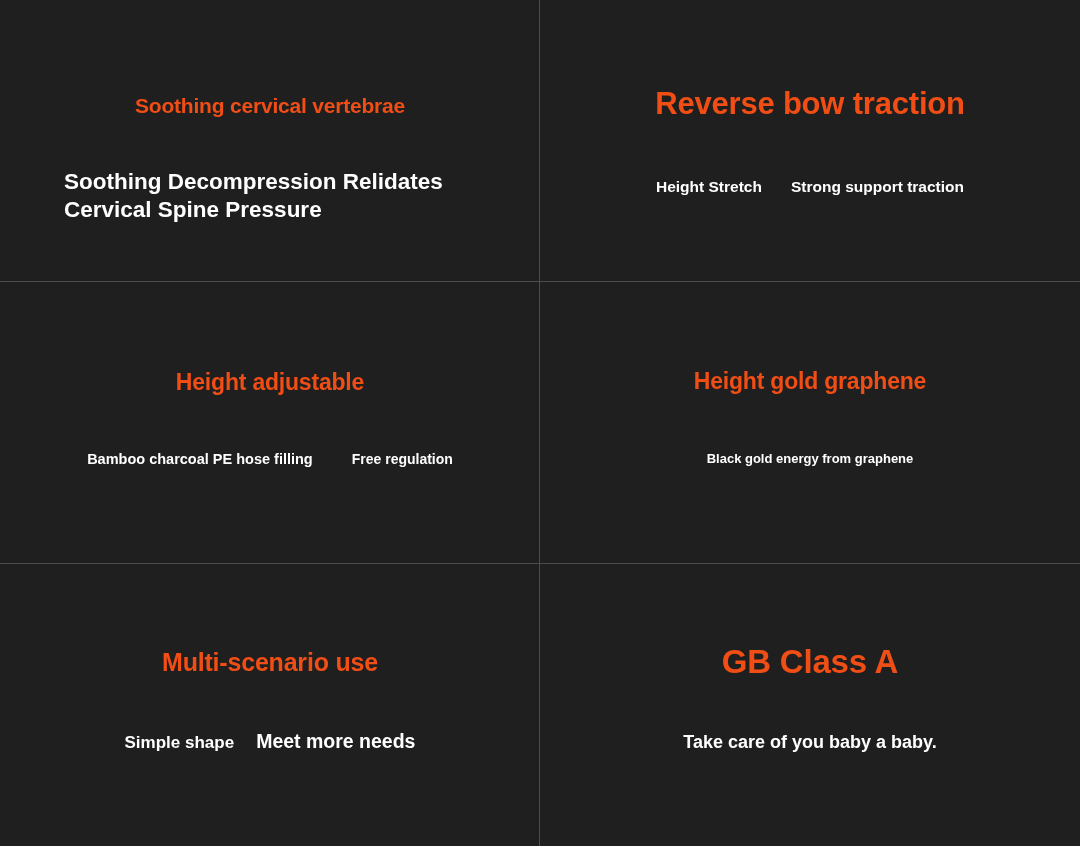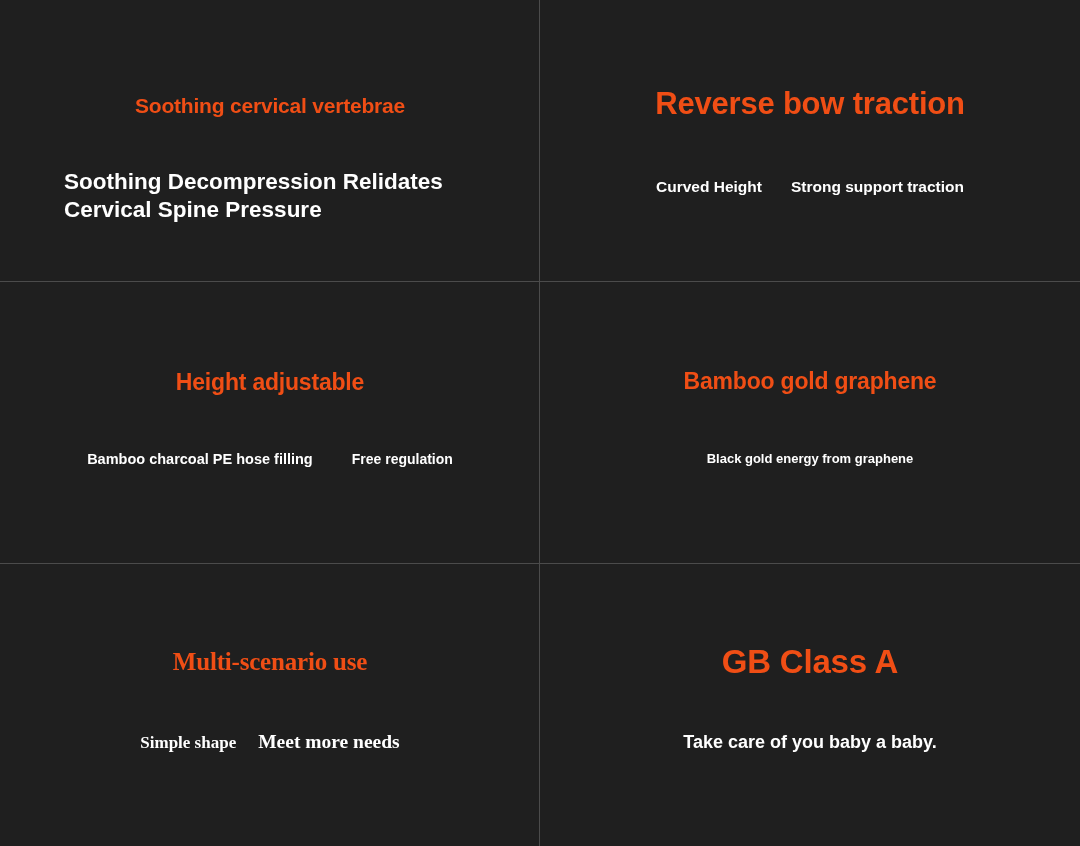--- a/index.html
+++ b/index.html
@@ -49,21 +49,21 @@
     position: absolute;
     width: 540px;
     height: 282px;
     box-sizing: border-box;
     overflow: hidden;
   }
   .cell.c0 { left: 0;     top: 0;   }
   .cell.c1 { left: 540px; top: 0; text-decoration: underline;   }
   .cell.c2 { left: 0;     top: 282px; }
   .cell.c3 { left: 540px; top: 282px; }
-  .cell.c4 { left: 0;     top: 564px; font-family: Liberation Serif, serif; }
+  .cell.c4 { left: 0;     top: 564px; }
   .cell.c5 { left: 540px; top: 564px; }
 
   .cell-title {
     position: absolute;
     left: 0;
     width: 540px;
     text-align: center;
     color: #f04e15;
     font-weight: bold;
     letter-spacing: -0.2px;
@@ -135,38 +135,38 @@
     <div class="cell-sub">
       <span class="sub-line">Soothing Decompression Relidates</span>
       <span class="sub-line">Cervical Spine Pressure</span>
     </div>
   </div>
 
   <div class="cell c1">
     <div class="cell-title">Reverse bow traction</div>
     <div class="cell-sub">
       <div class="sub-row">
-        <span class="seg">Curved Height</span>
+        <span class="seg">Height Stretch</span>
         <span class="seg">Strong support traction</span>
       </div>
     </div>
   </div>
 
   <div class="cell c2">
     <div class="cell-title">Height adjustable</div>
     <div class="cell-sub">
       <div class="sub-row">
         <span class="seg">Bamboo charcoal PE hose filling</span>
         <span class="seg">Free regulation</span>
       </div>
     </div>
   </div>
 
   <div class="cell c3">
-    <div class="cell-title">Bamboo gold graphene</div>
+    <div class="cell-title">Height gold graphene</div>
     <div class="cell-sub">
       <div class="sub-row">
         <span class="seg">Black gold energy from graphene</span>
       </div>
     </div>
   </div>
 
   <div class="cell c4">
     <div class="cell-title">Multi-scenario use</div>
     <div class="cell-sub">

